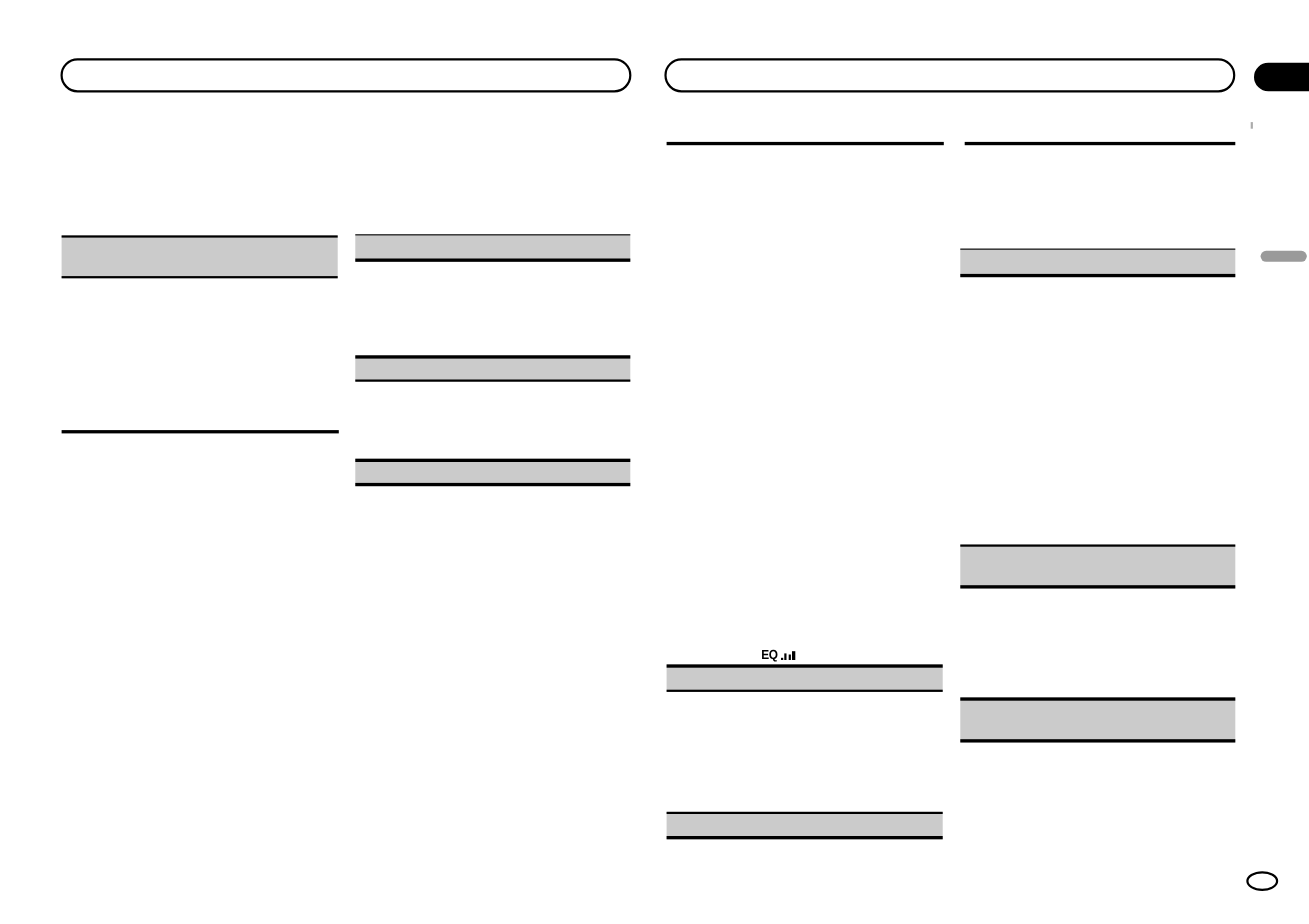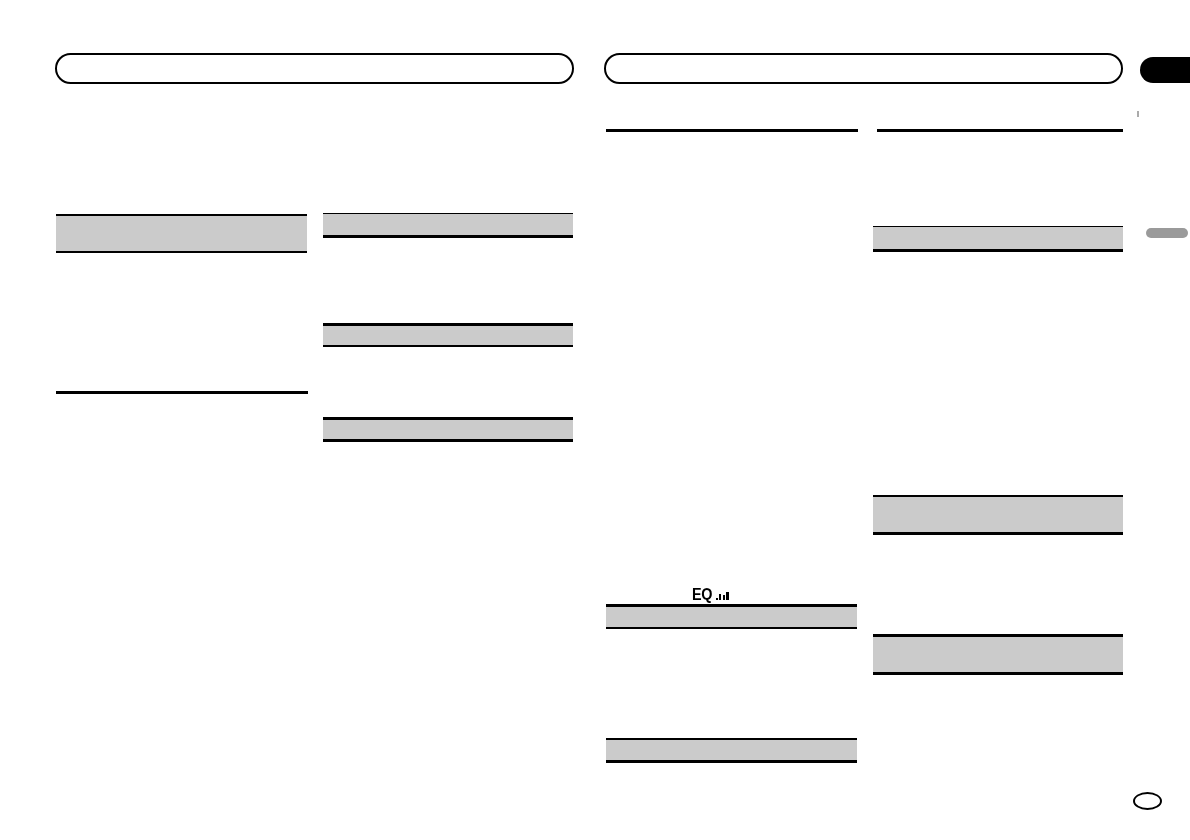--- a/index.html
+++ b/index.html
@@ -62,21 +62,21 @@
   }
 
   
   .eq {
     display: flex;
     align-items: flex-end;
     gap: 1.5px;
     height: 12px;
   }
   .eq-label {
-    font-size: 16px;
+    font-size: 12px;
     font-weight: bold;
     line-height: 10px;
     letter-spacing: -0.5px;
     color: #000000;
     transform: scaleX(0.9);
     transform-origin: left bottom;
   }
   .eq-bar {
     display: inline-block;
     width: 2px;

